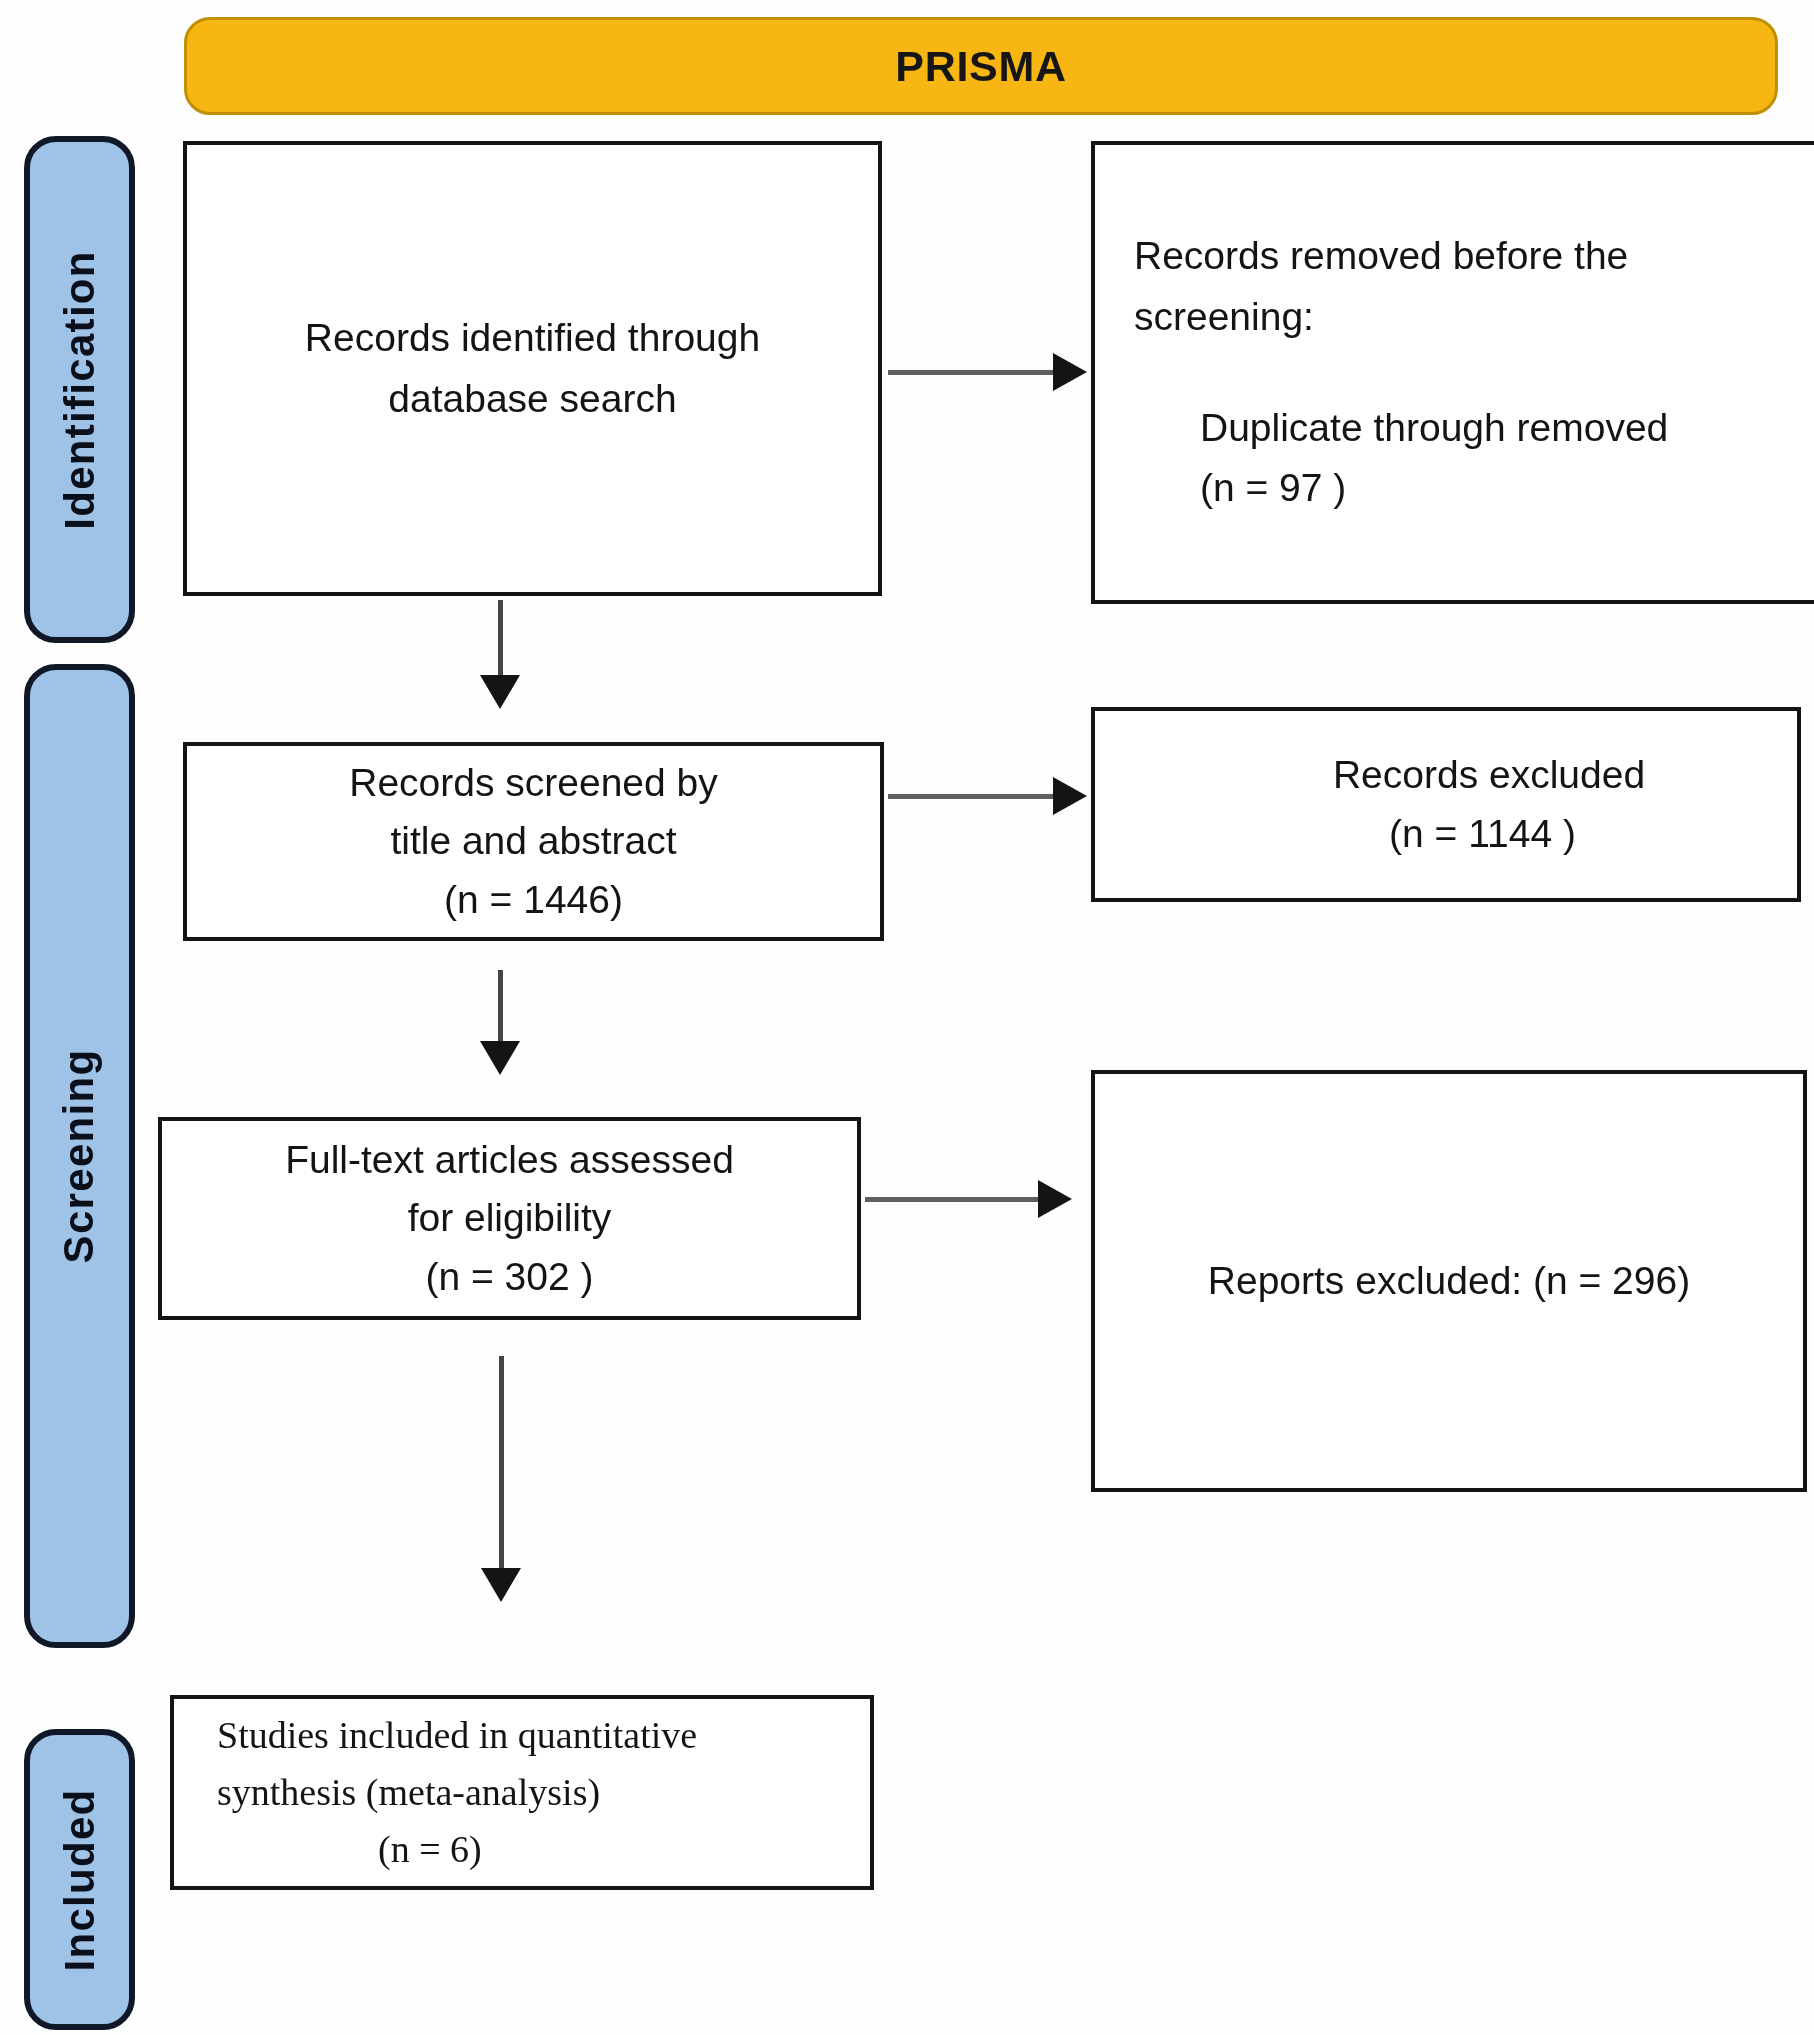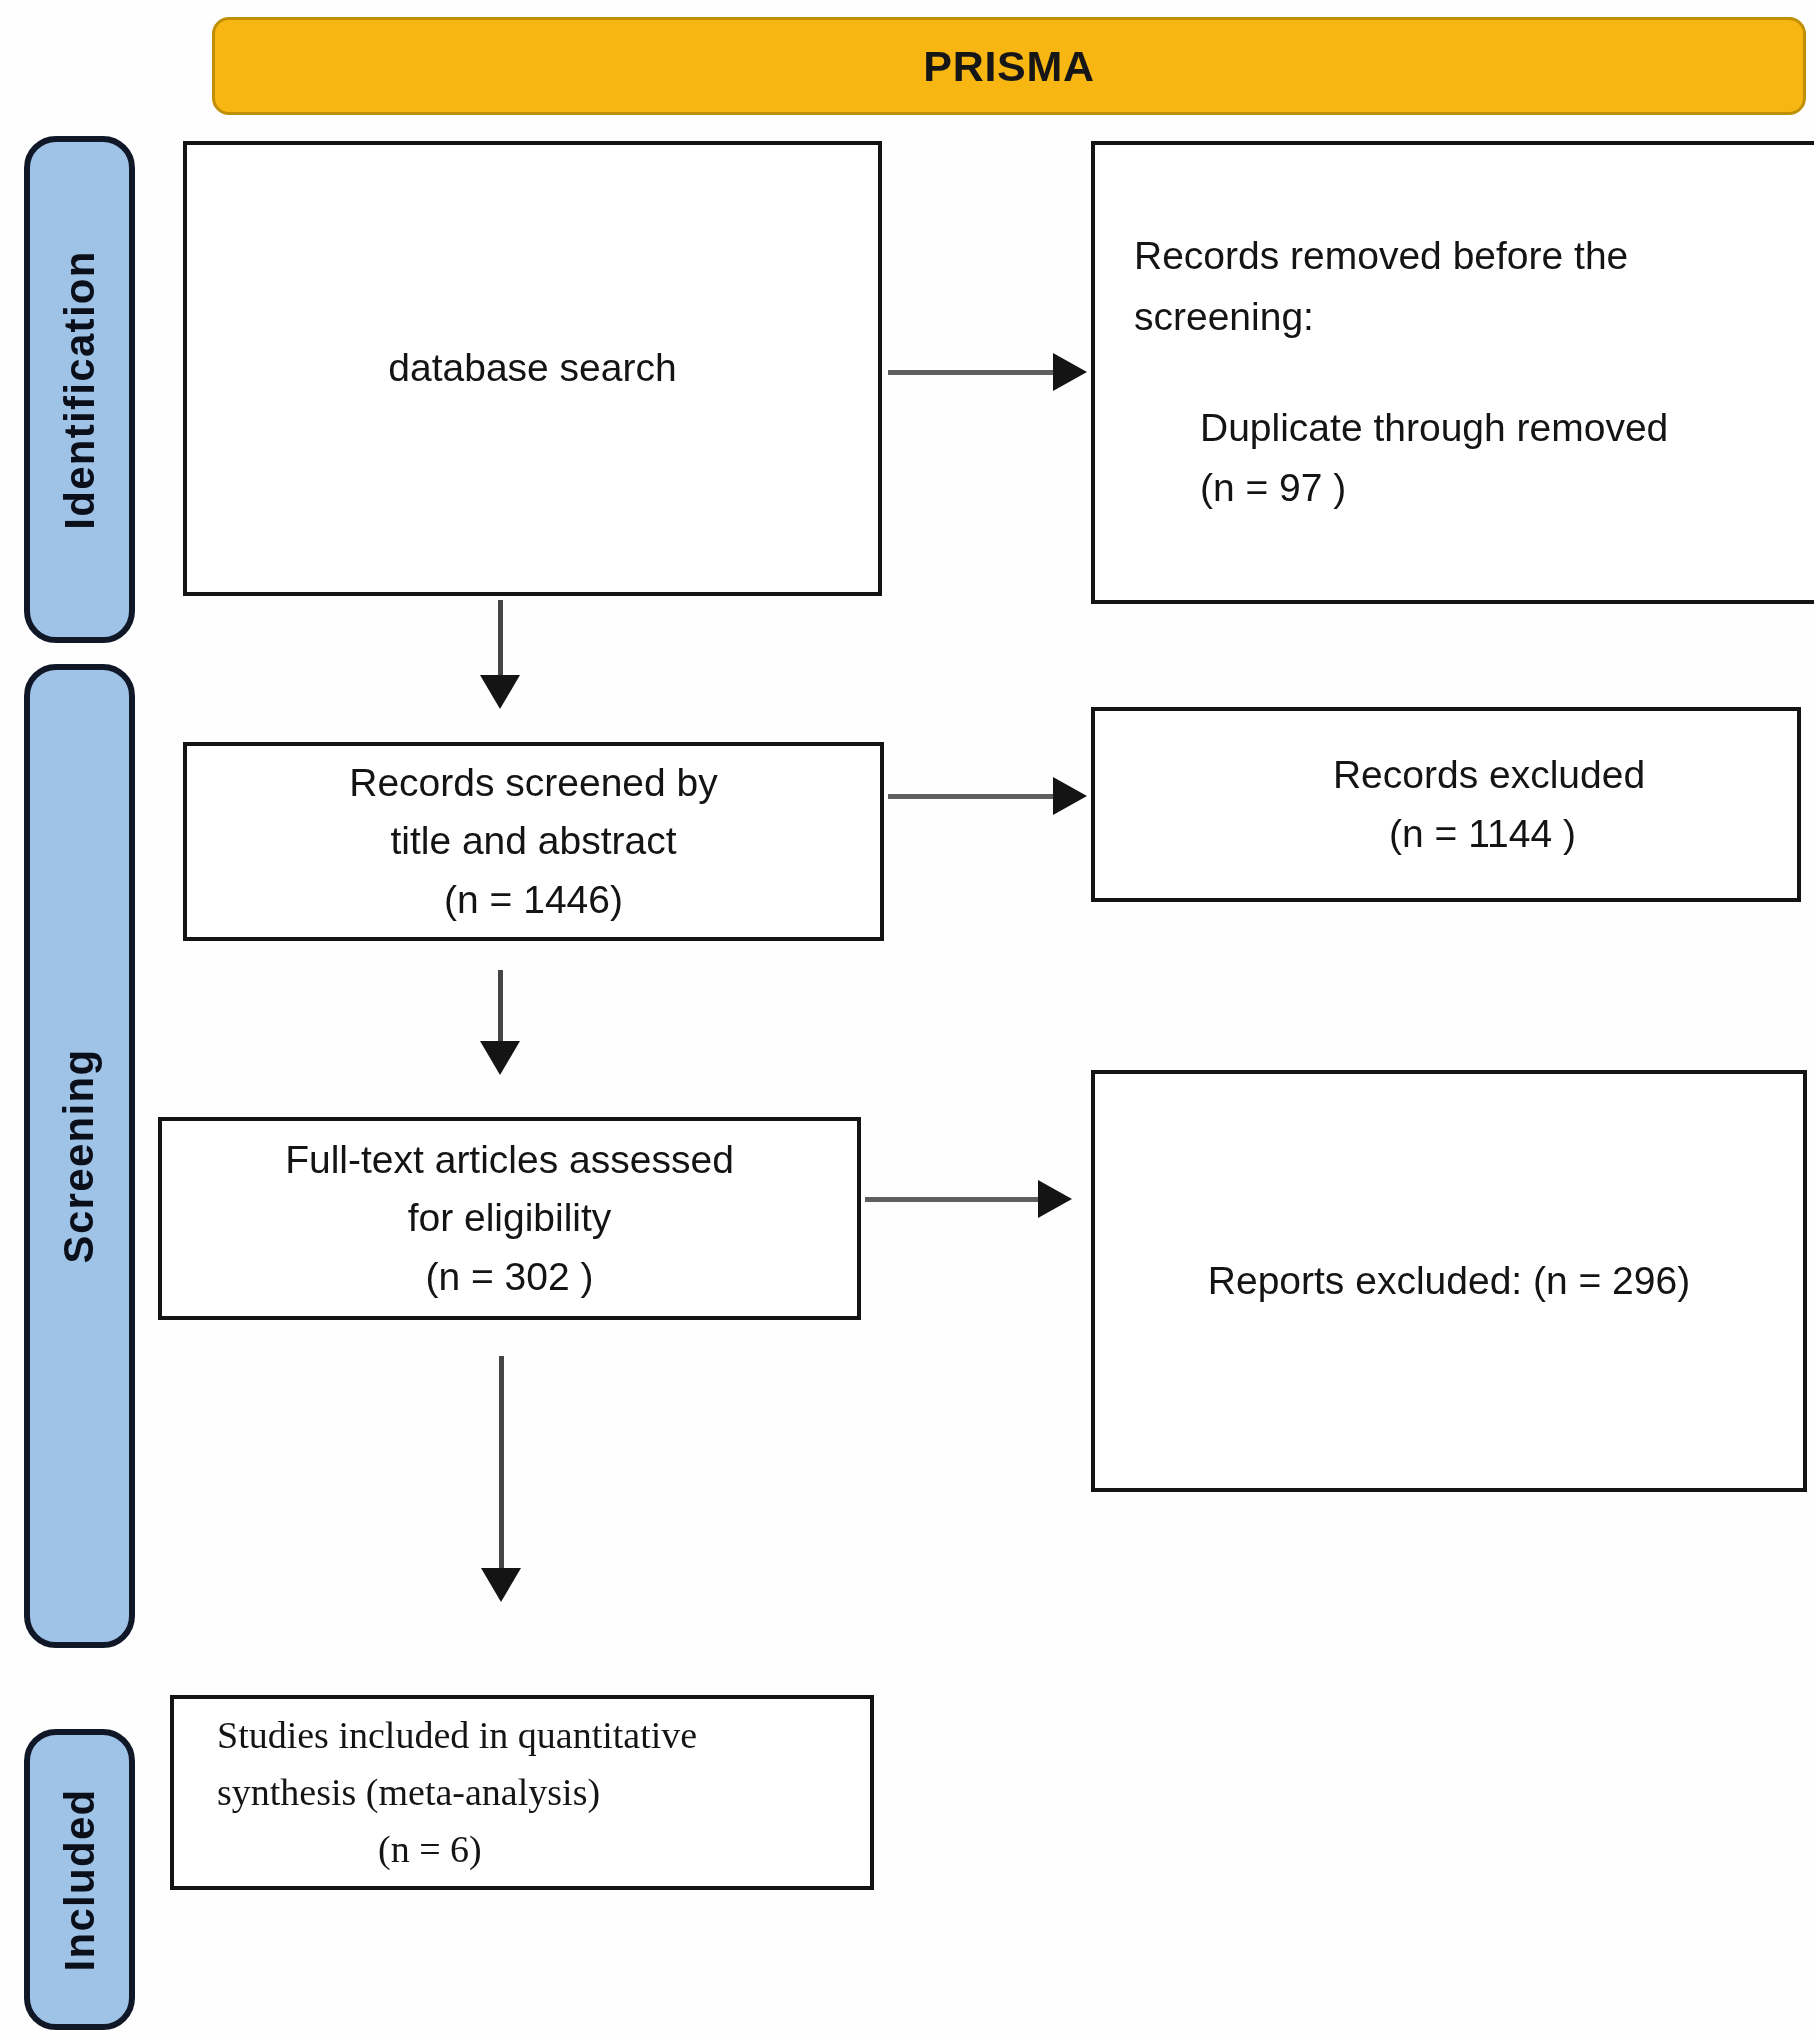--- a/index.html
+++ b/index.html
@@ -19,24 +19,24 @@
     position:relative;
     width:1814px;height:2035px;
     background:var(--page-bg);
     font-family:"Liberation Sans","DejaVu Sans",sans-serif;
     color:var(--text);
     overflow:hidden;
   }
 
   
   .banner{
-    position:absolute;left:212px;top:17px;width:1588px;height:92px;
+    position:absolute;left:184px;top:17px;width:1588px;height:92px;
     background:var(--banner-bg);
     border:3.3px solid var(--banner-border);
-    border-radius:17px;
+    border-radius:26px;
     display:flex;align-items:center;justify-content:center;
   }
   .banner-title{
     font-size:43px;font-weight:bold;letter-spacing:0.7px;color:#161616;
   }
 
   
   .stage{
     position:absolute;left:24px;width:99px;
     background:var(--stage-bg);
@@ -118,20 +118,21 @@
   </div>
   <div class="stage stage-screening">
     <span class="stage-label">Screening</span>
   </div>
   <div class="stage stage-included">
     <span class="stage-label">Included</span>
   </div>
 
   <div class="fbox box-identified">
     <div class="center-text">
+      <div class="line">Records identified through</div>
       <div class="line">database search</div>
     </div>
   </div>
 
   <div class="fbox box-removed">
     <div class="heading">
       <div class="line">Records removed before the</div>
       <div class="line">screening:</div>
     </div>
     <div class="spacer"></div>

